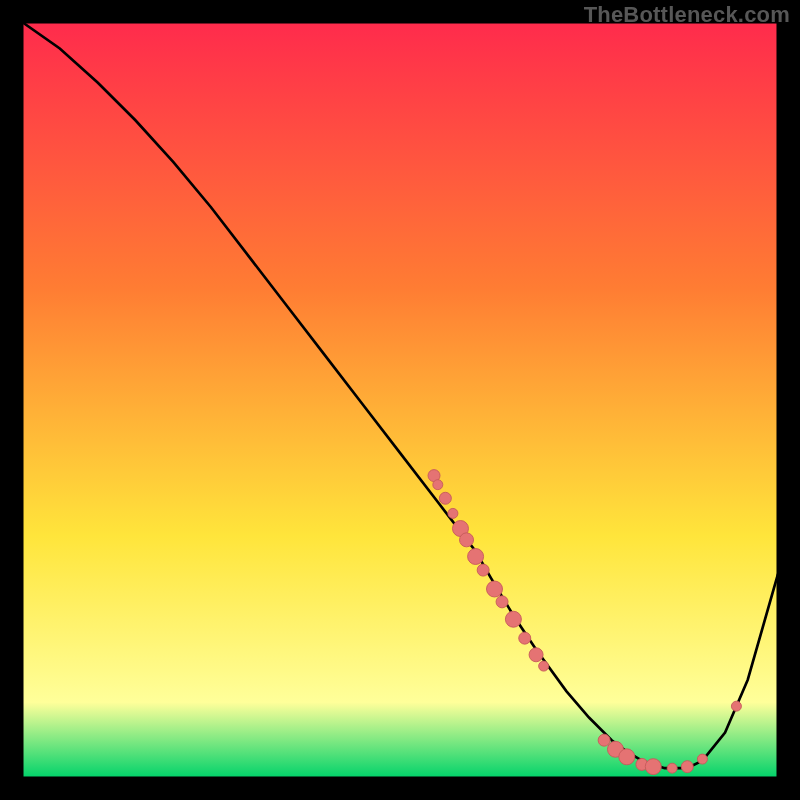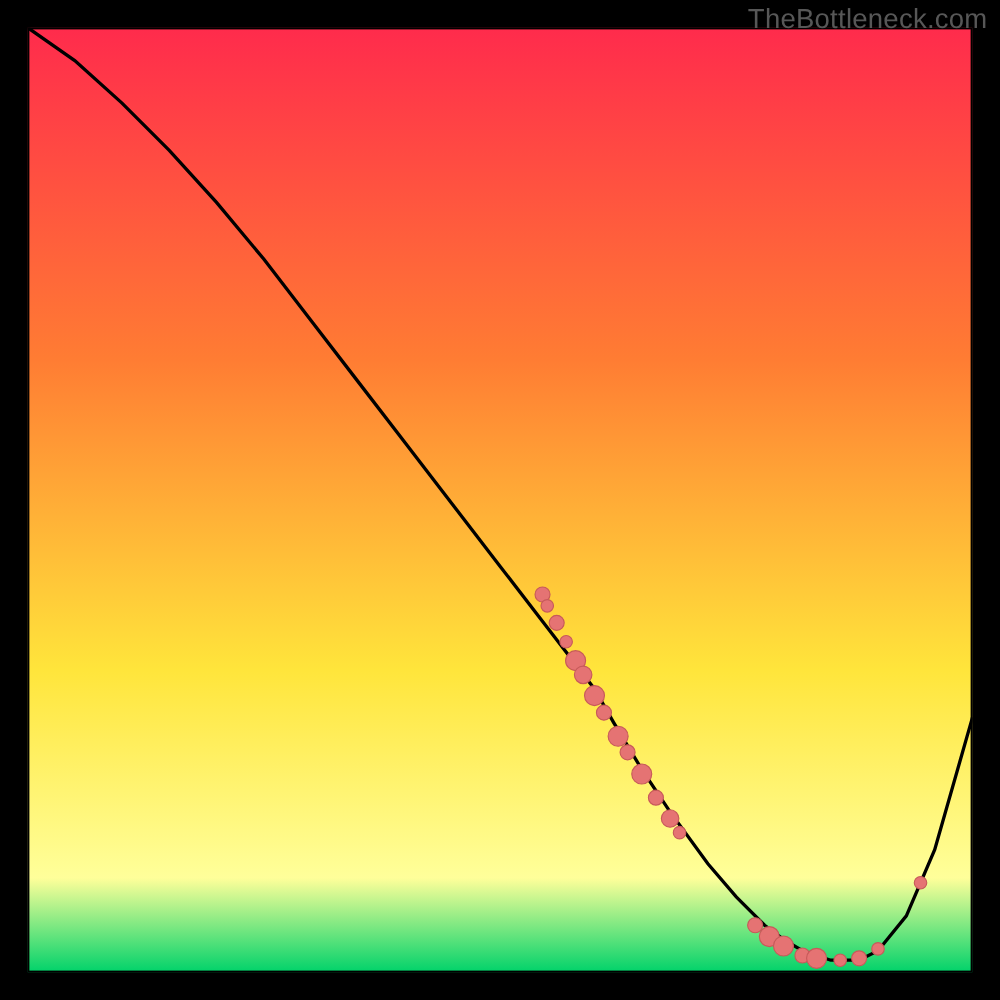--- a/index.html
+++ b/index.html
@@ -14,21 +14,21 @@
     position: relative;
     width: 800px;
     height: 800px;
   }
   .watermark {
     position: absolute;
     top: 2px;
     right: 10px;
     font-family: Arial, Helvetica, sans-serif;
     font-size: 22px;
-    font-weight: 400;
+    font-weight: 700;
     color: #575757;
     letter-spacing: 0.2px;
     z-index: 10;
   }
   svg.plot {
     position: absolute;
     left: 22px;
     top: 22px;
     width: 756px;
     height: 756px;

